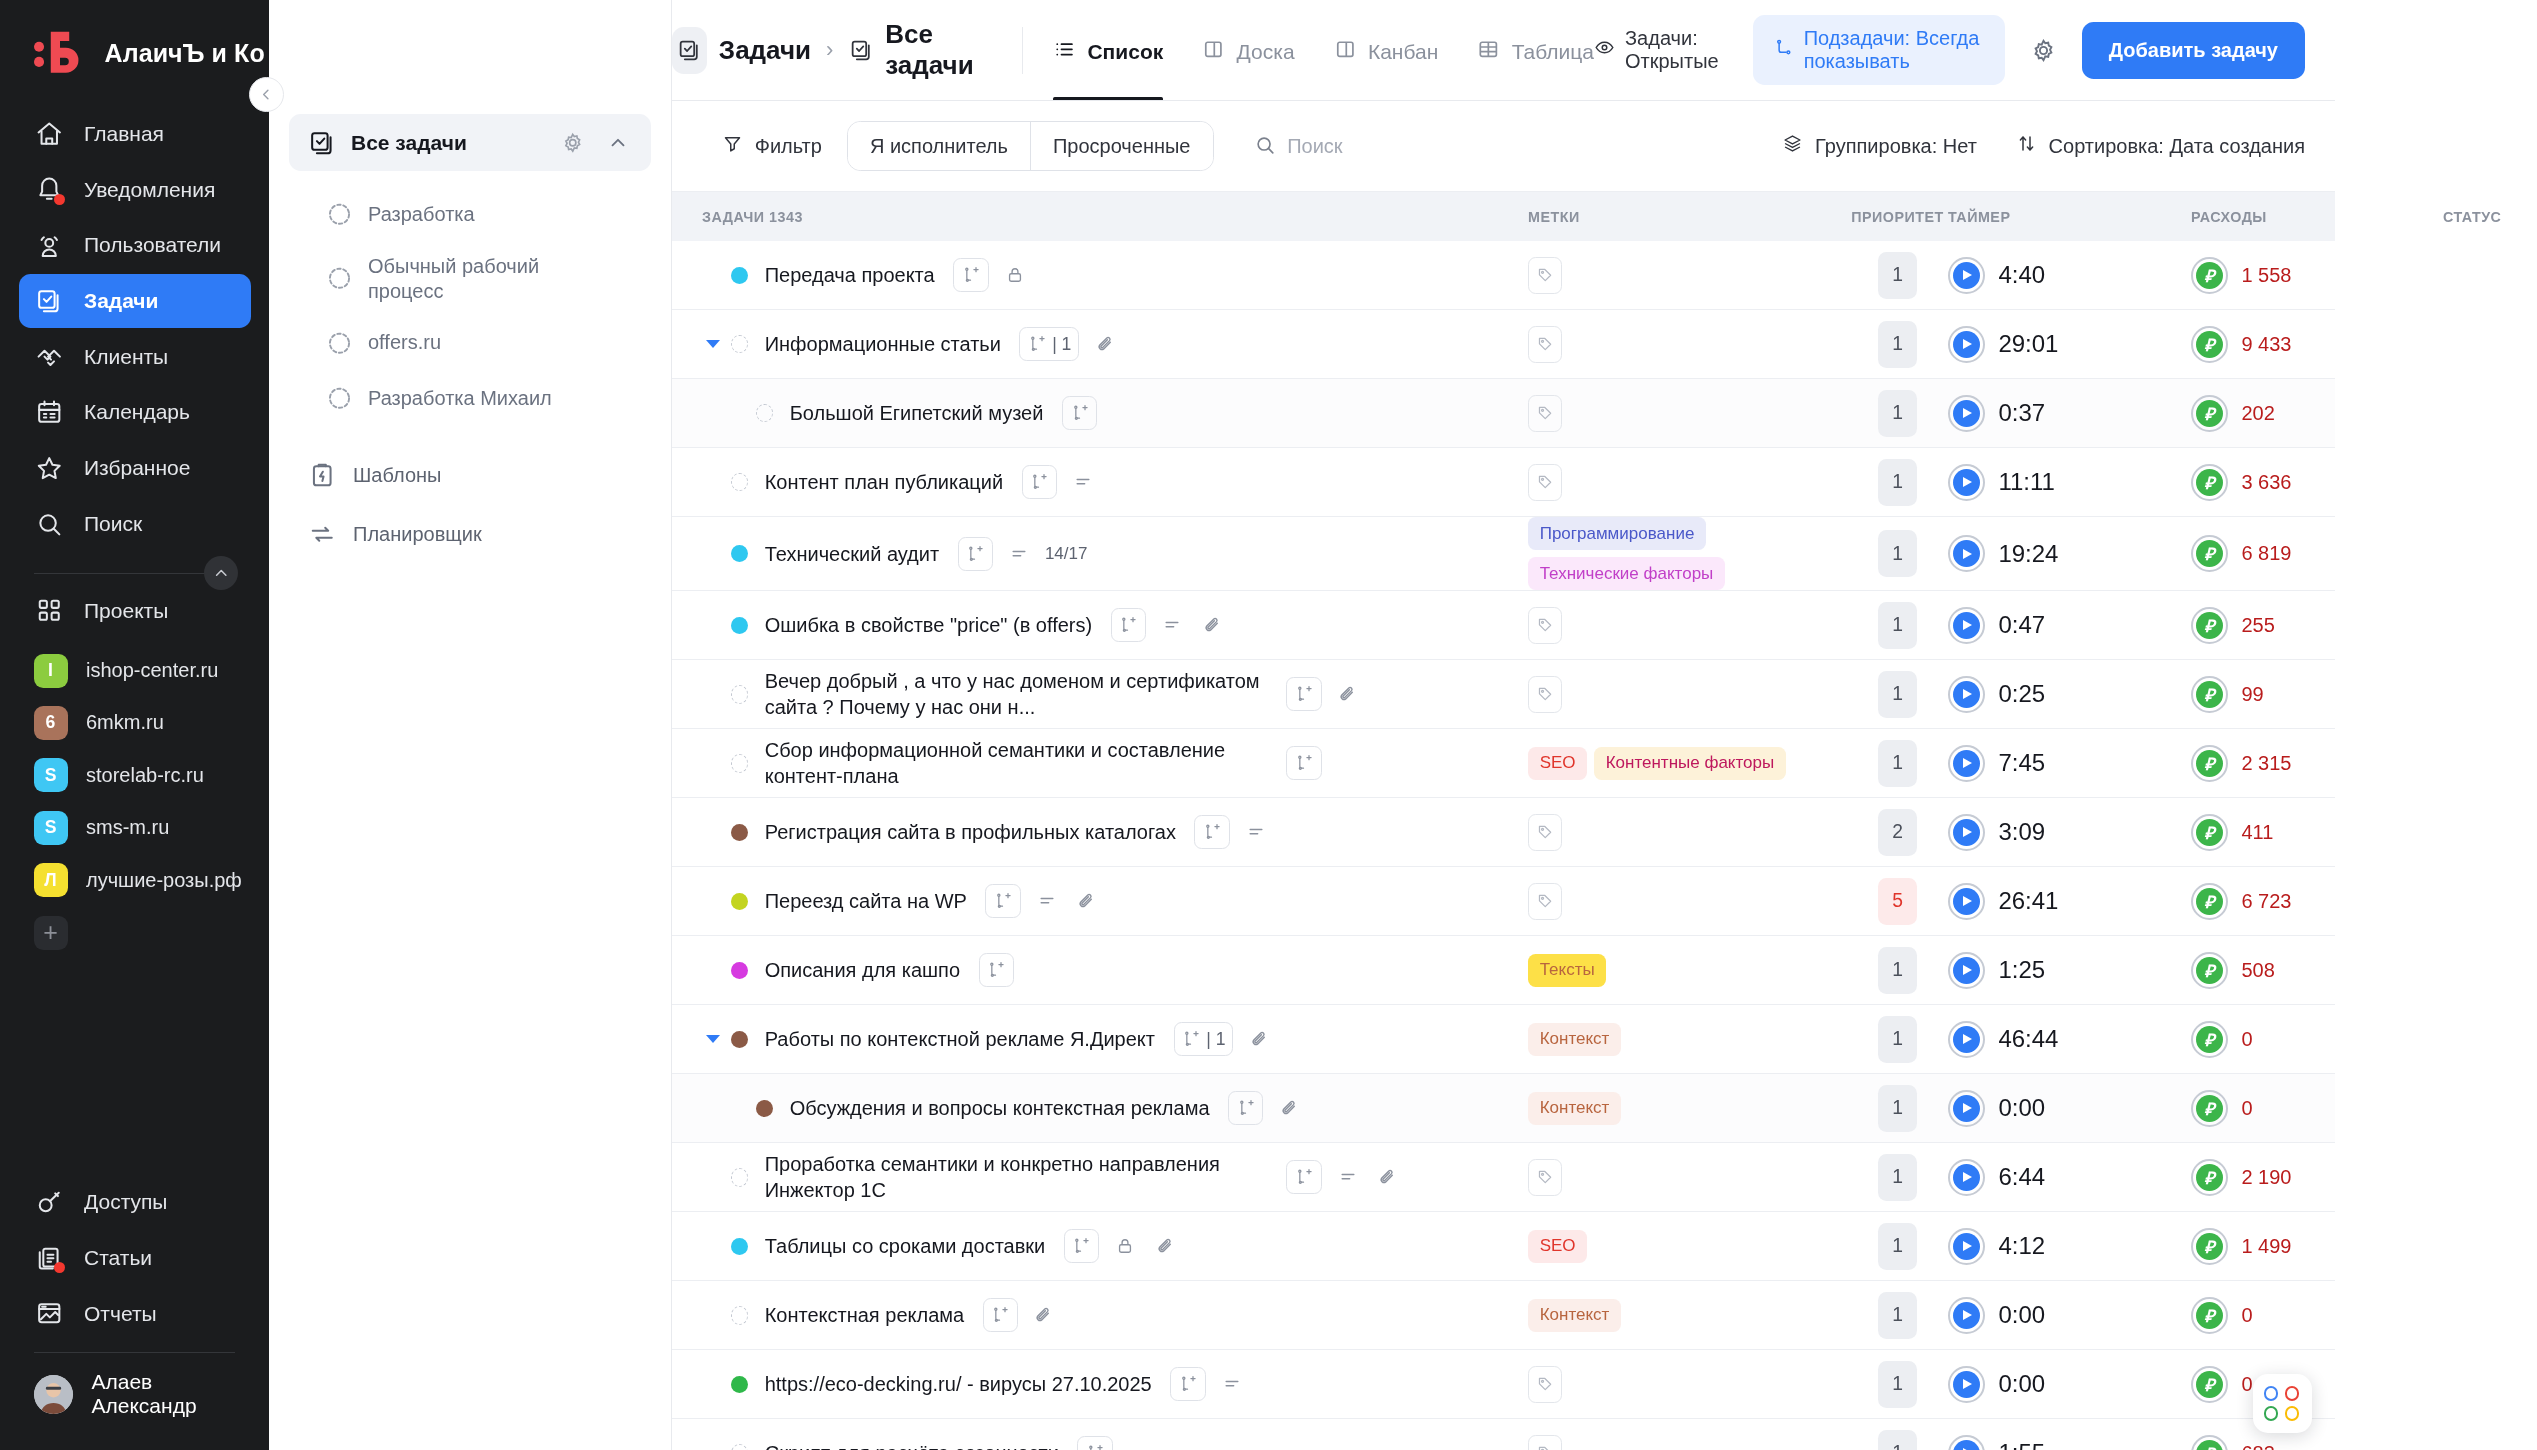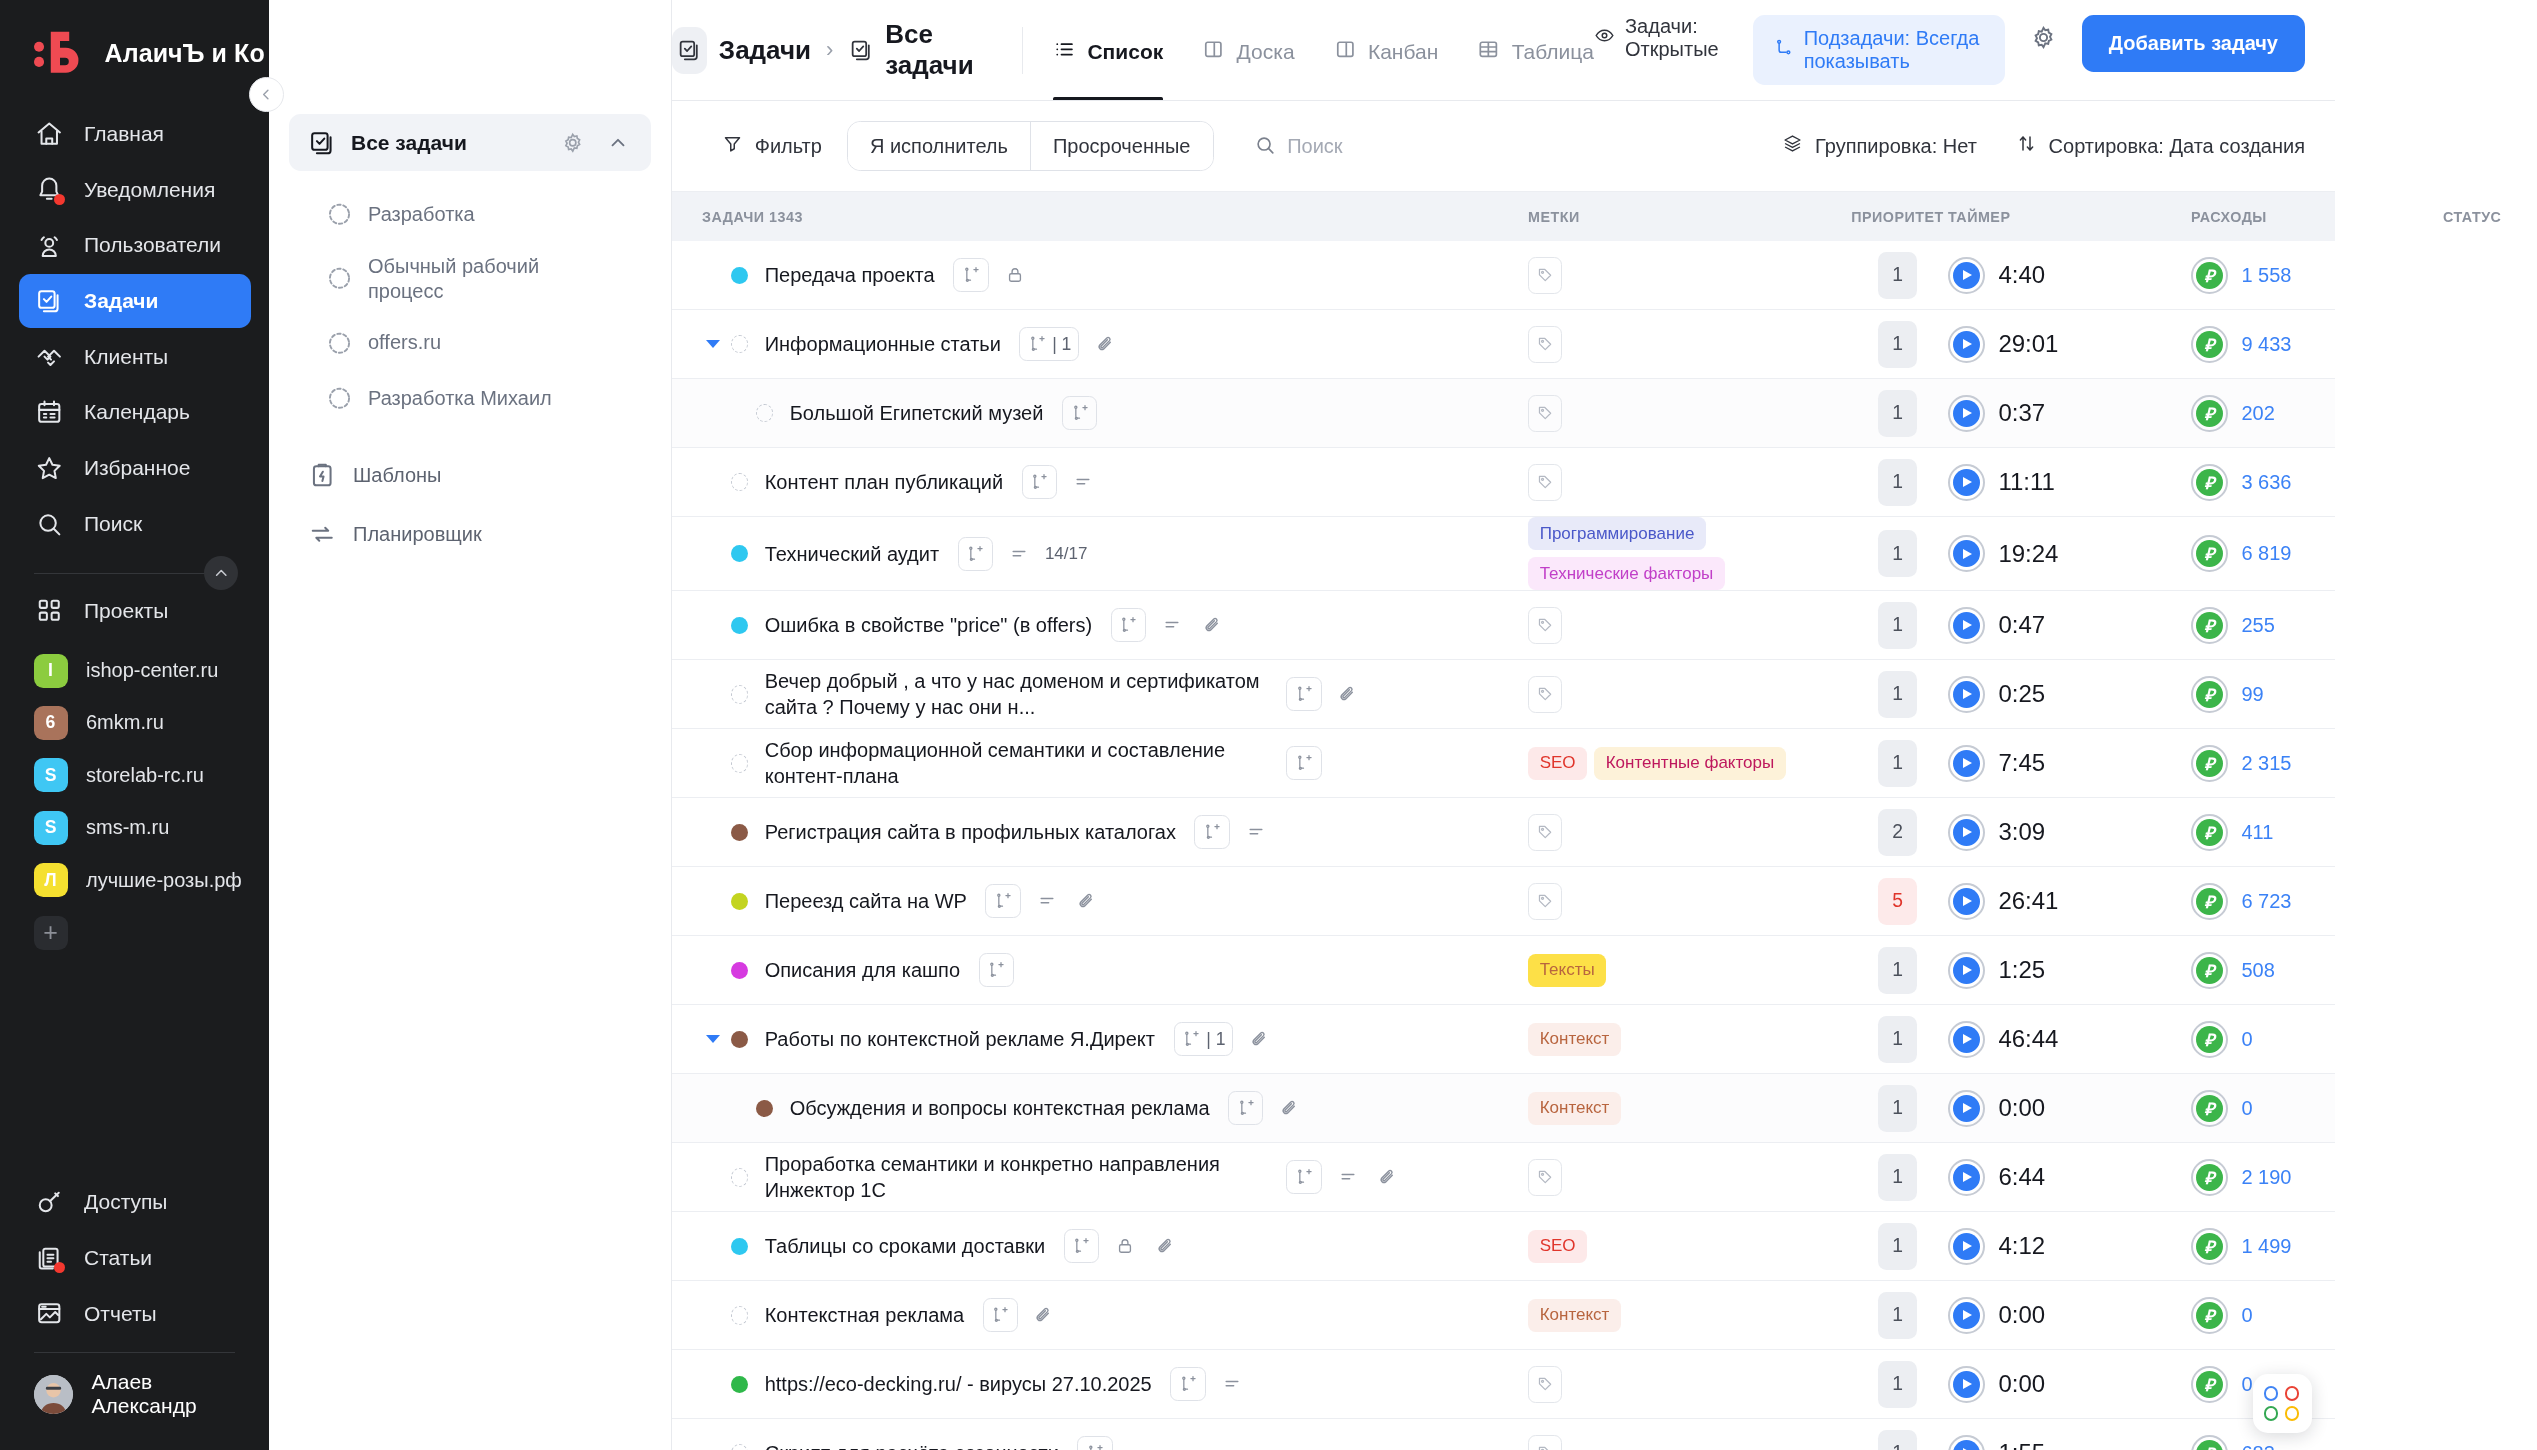--- a/index.html
+++ b/index.html
@@ -108,21 +108,21 @@
   .viewtabs { display:flex; align-items:center; gap:39px; height:100%; }
   .viewtab {
     display:flex; align-items:center; gap:11.7px; height:100%; font-size:21px; color:#8b919d;
     cursor:pointer; position:relative; padding-top:3.4px;
   }
   .viewtab.active { color:#16181f; font-weight:600; }
   .viewtab.active::after {
     content:""; position:absolute; left:0; right:0; bottom:0; height:3.4px; background:#16181f; border-radius:1.7px 1.7px 0 0;
   }
 
-  .top-right { margin-left:auto; display:flex; align-items:flex-start; gap:23.5px; }
+  .top-right { margin-left:auto; display:flex; align-items:center; gap:23.5px; }
   .tr-chip { display:flex; align-items:center; gap:10px; font-size:20px; color:#31343c; cursor:pointer; }
   .tr-chip.blue {
     color:#2f7bf6; background:#eaf1fe; border-radius:11.7px; padding:11.7px 20px;
   }
   .gear-btn { width:45px; height:45px; display:flex; align-items:center; justify-content:center; cursor:pointer; }
   .add-btn {
     background:#2f7bf6; color:#fff; font-size:20px; font-weight:600;
     border:none; border-radius:11.7px; padding:17px 27px; cursor:pointer; white-space:nowrap;
   }
 
@@ -195,21 +195,21 @@
   }
   .prio-box.warn { background:#fdeaea; color:#e0352b; }
 
   .play-btn { width:37px; height:37px; border-radius:50%; border:2.5px solid #c6cbd4; display:flex; align-items:center; justify-content:center; cursor:pointer; flex:0 0 37px; }
   .play-inner { width:27px; height:27px; border-radius:50%; background:#2f7bf6; display:flex; align-items:center; justify-content:center; }
   .play-tri { width:0; height:0; border-top:5.9px solid transparent; border-bottom:5.9px solid transparent; border-left:9.2px solid #fff; margin-left:2.5px; }
   .timer-val { font-size:24px; color:#16181f; }
 
   .rub-btn { width:37px; height:37px; border-radius:50%; border:2.5px solid #c6cbd4; display:flex; align-items:center; justify-content:center; flex:0 0 37px; cursor:pointer; }
   .rub-inner { width:27px; height:27px; border-radius:50%; background:#3cb54a; display:flex; align-items:center; justify-content:center; color:#fff; font-size:17px; font-weight:600; }
-  .exp-val { font-size:20px; color:#3b82f6; }
+  .exp-val { font-size:20px; color:#b91c1c; }
 
   .status-bar { width:5px; height:37px; border-radius:2.5px; margin-left:11.7px; }
   .kebab { display:flex; gap:5.9px; cursor:pointer; padding:10px; margin-left:auto; }
   .kebab i { width:5.9px; height:5.9px; border-radius:50%; background:#9aa0ab; display:block; }
 
   .fab {
     position:absolute; right:23.5px; bottom:17px; width:59px; height:59px; border-radius:15px;
     background:#fff; box-shadow:0 3.4px 17px rgba(20,24,35,.16);
     display:grid; grid-template-columns:1fr 1fr; grid-gap:5.9px; place-content:center; padding:11.7px; cursor:pointer; z-index:9;
   }

